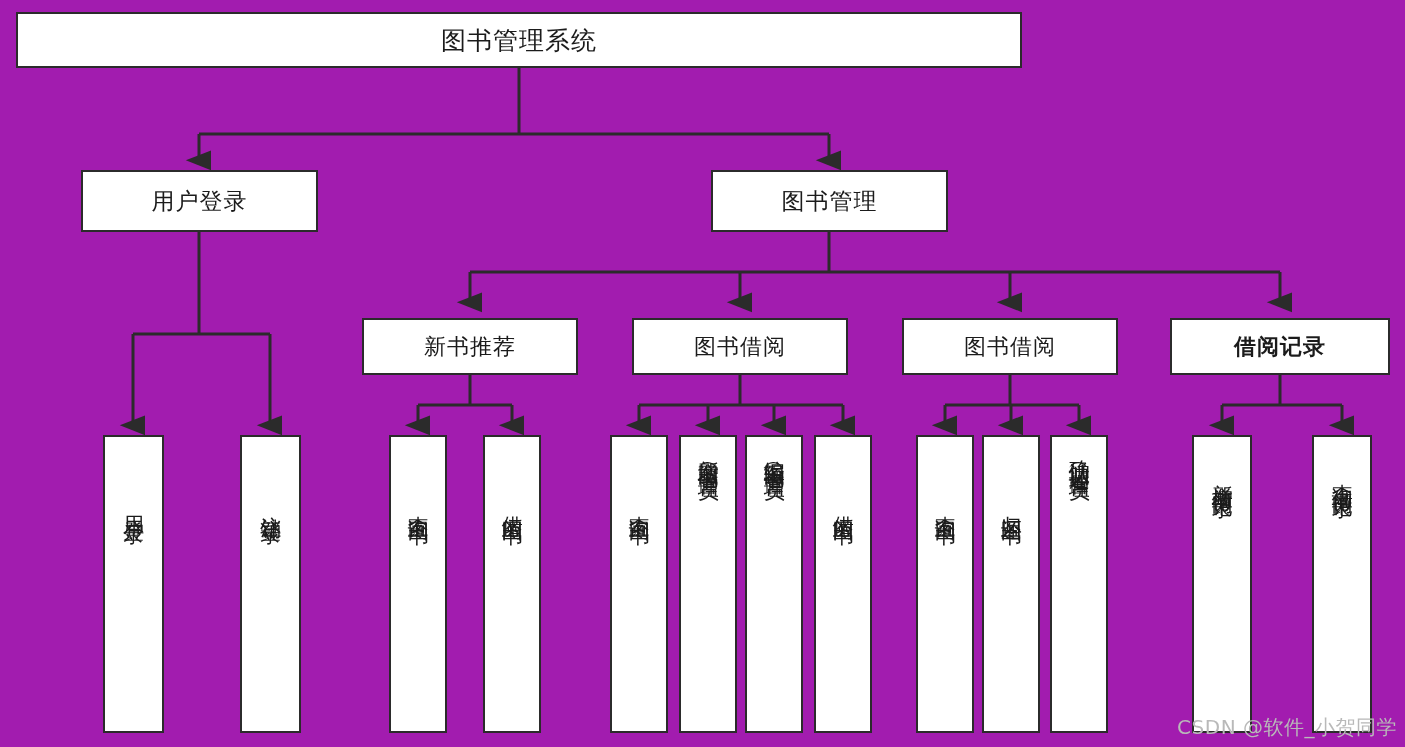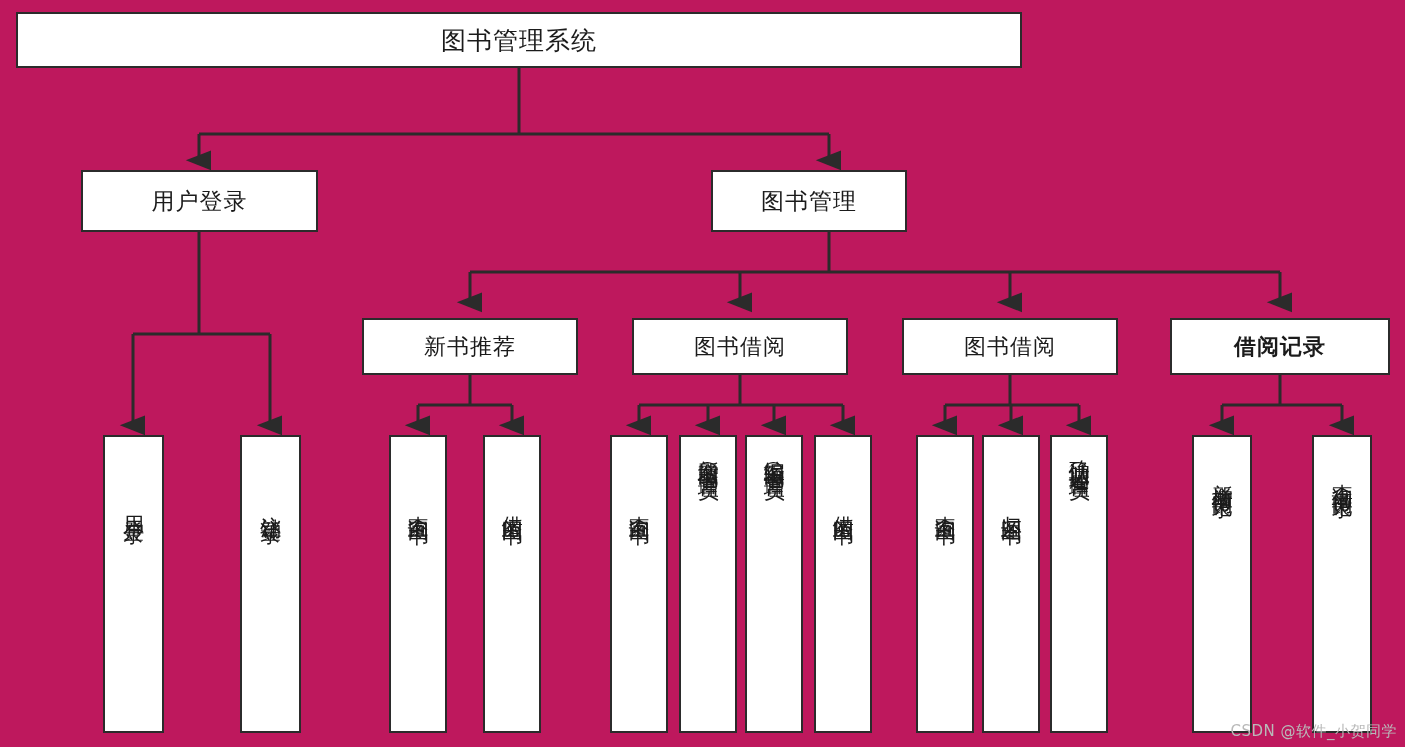--- a/index.html
+++ b/index.html
@@ -7,21 +7,21 @@
     padding: 0;
     background: #ffffff;
   }
   body {
     font-family: "DejaVu Sans", "Liberation Sans", sans-serif;
   }
   #canvas {
     position: relative;
     width: 1405px;
     height: 747px;
-    background: #be185d;
+    background: #a21caf;
     overflow: hidden;
   }
   svg.wires {
     position: absolute;
     left: 0;
     top: 0;
     width: 1405px;
     height: 747px;
     pointer-events: none;
   }
@@ -59,21 +59,21 @@
     line-height: 1.08;
     letter-spacing: 3px;
     white-space: nowrap;
     text-align: center;
     color: #1b1b1b;
   }
   .watermark {
     position: absolute;
     right: 8px;
     bottom: 6px;
-    font-size: 15px;
+    font-size: 20px;
     color: #b9b9b9;
     letter-spacing: 0.5px;
     white-space: nowrap;
   }
 </style>
 </head>
 <body>
 
 <div id="canvas">
 
@@ -123,21 +123,21 @@
       <path d="M1280,375 L1280,405"></path>
       <path d="M1222,405 L1342,405"></path>
       <path d="M1222,405 L1222,425" marker-end="url(#arrow)"></path>
       <path d="M1342,405 L1342,425" marker-end="url(#arrow)"></path>
     </g>
   </svg>
 
   <div class="node root" style="left:16px; top:12px; width:1006px; height:56px;">图书管理系统</div>
 
   <div class="node lvl2" style="left:81px; top:170px; width:237px; height:62px;">用户登录</div>
-  <div class="node lvl2" style="left:711px; top:170px; width:196px; height:62px;font-family:Liberation Serif, serif;">图书管理</div>
+  <div class="node lvl2" style="left:711px; top:170px; width:237px; height:62px;font-family:Liberation Serif, serif;">图书管理</div>
 
   <div class="node lvl3" style="left:632px; top:318px; width:216px; height:57px;">图书借阅</div>
   <div class="node lvl3" style="left:362px; top:318px; width:216px; height:57px;">新书推荐</div>
   <div class="node lvl3" style="left:902px; top:318px; width:216px; height:57px;">图书借阅</div>
   <div class="node lvl3" style="left:1170px; top:318px; width:220px; height:57px;font-weight:bold;">借阅记录</div>
 
   <div class="node leaf" style="left:103px; top:435px; width:61px; height:298px;">
     <span class="leaf-text" style="margin-top:62px;">用户登录</span>
   </div>
   <div class="node leaf" style="left:240px; top:435px; width:61px; height:298px;">

